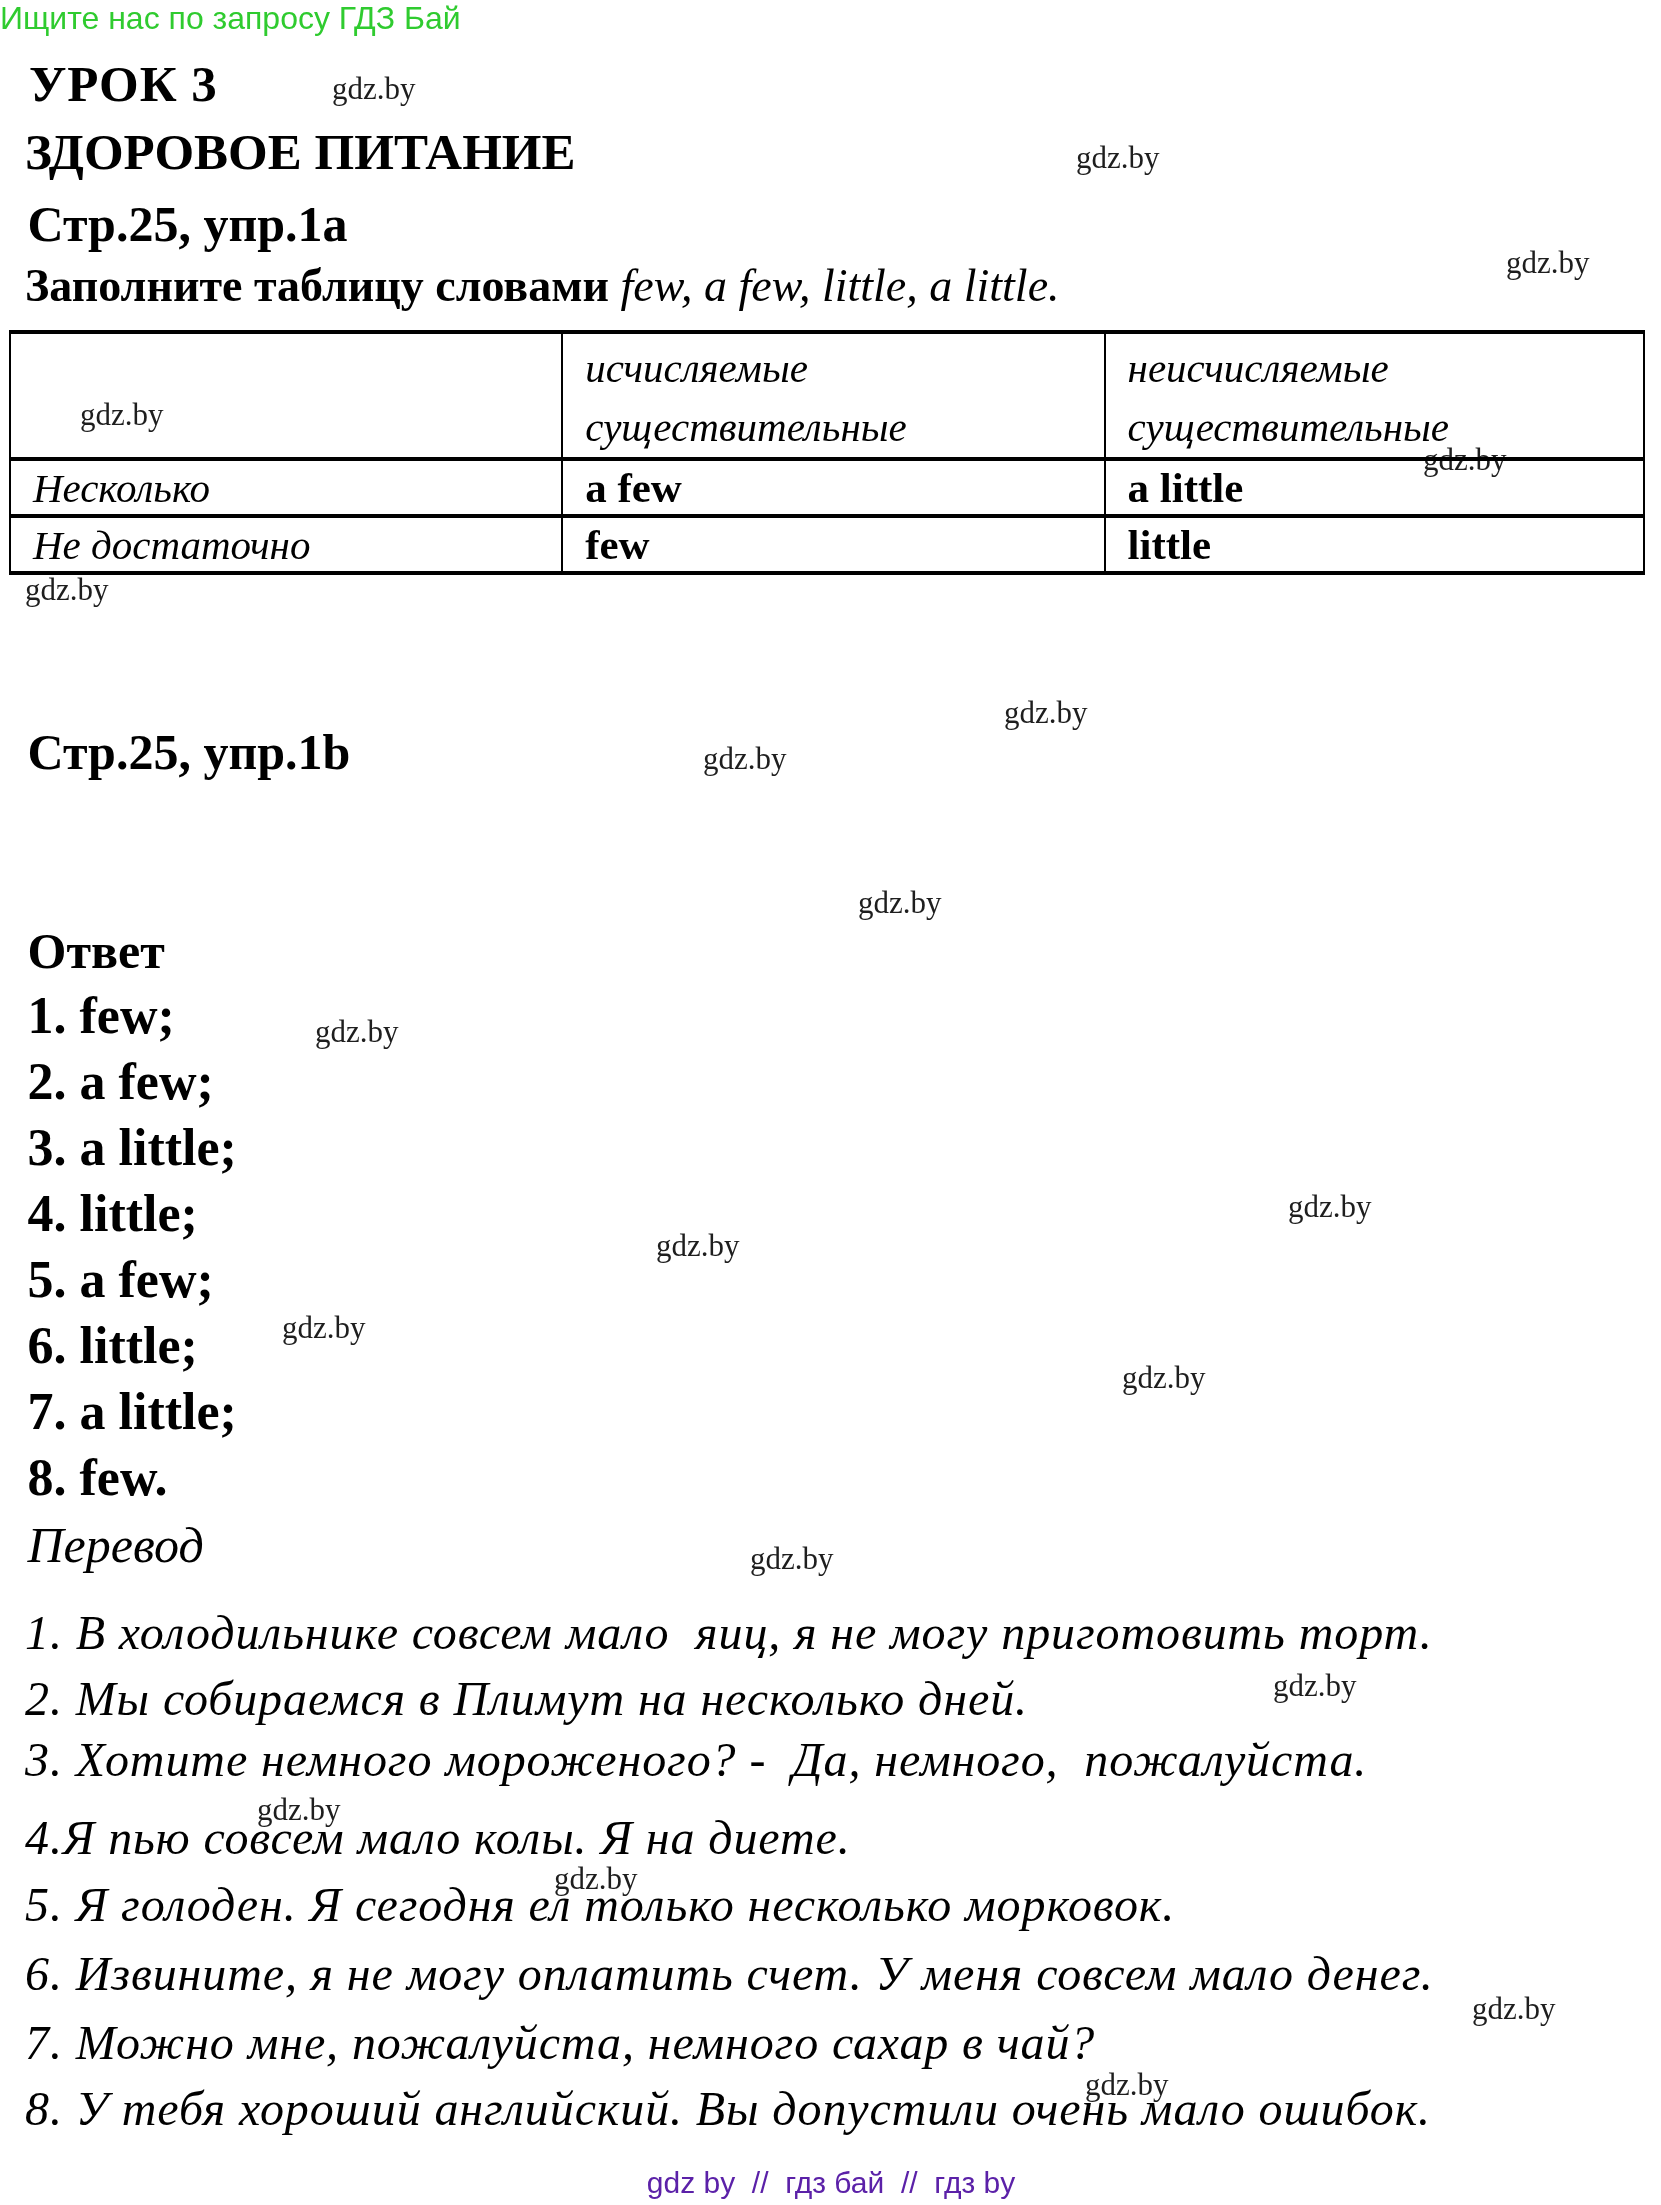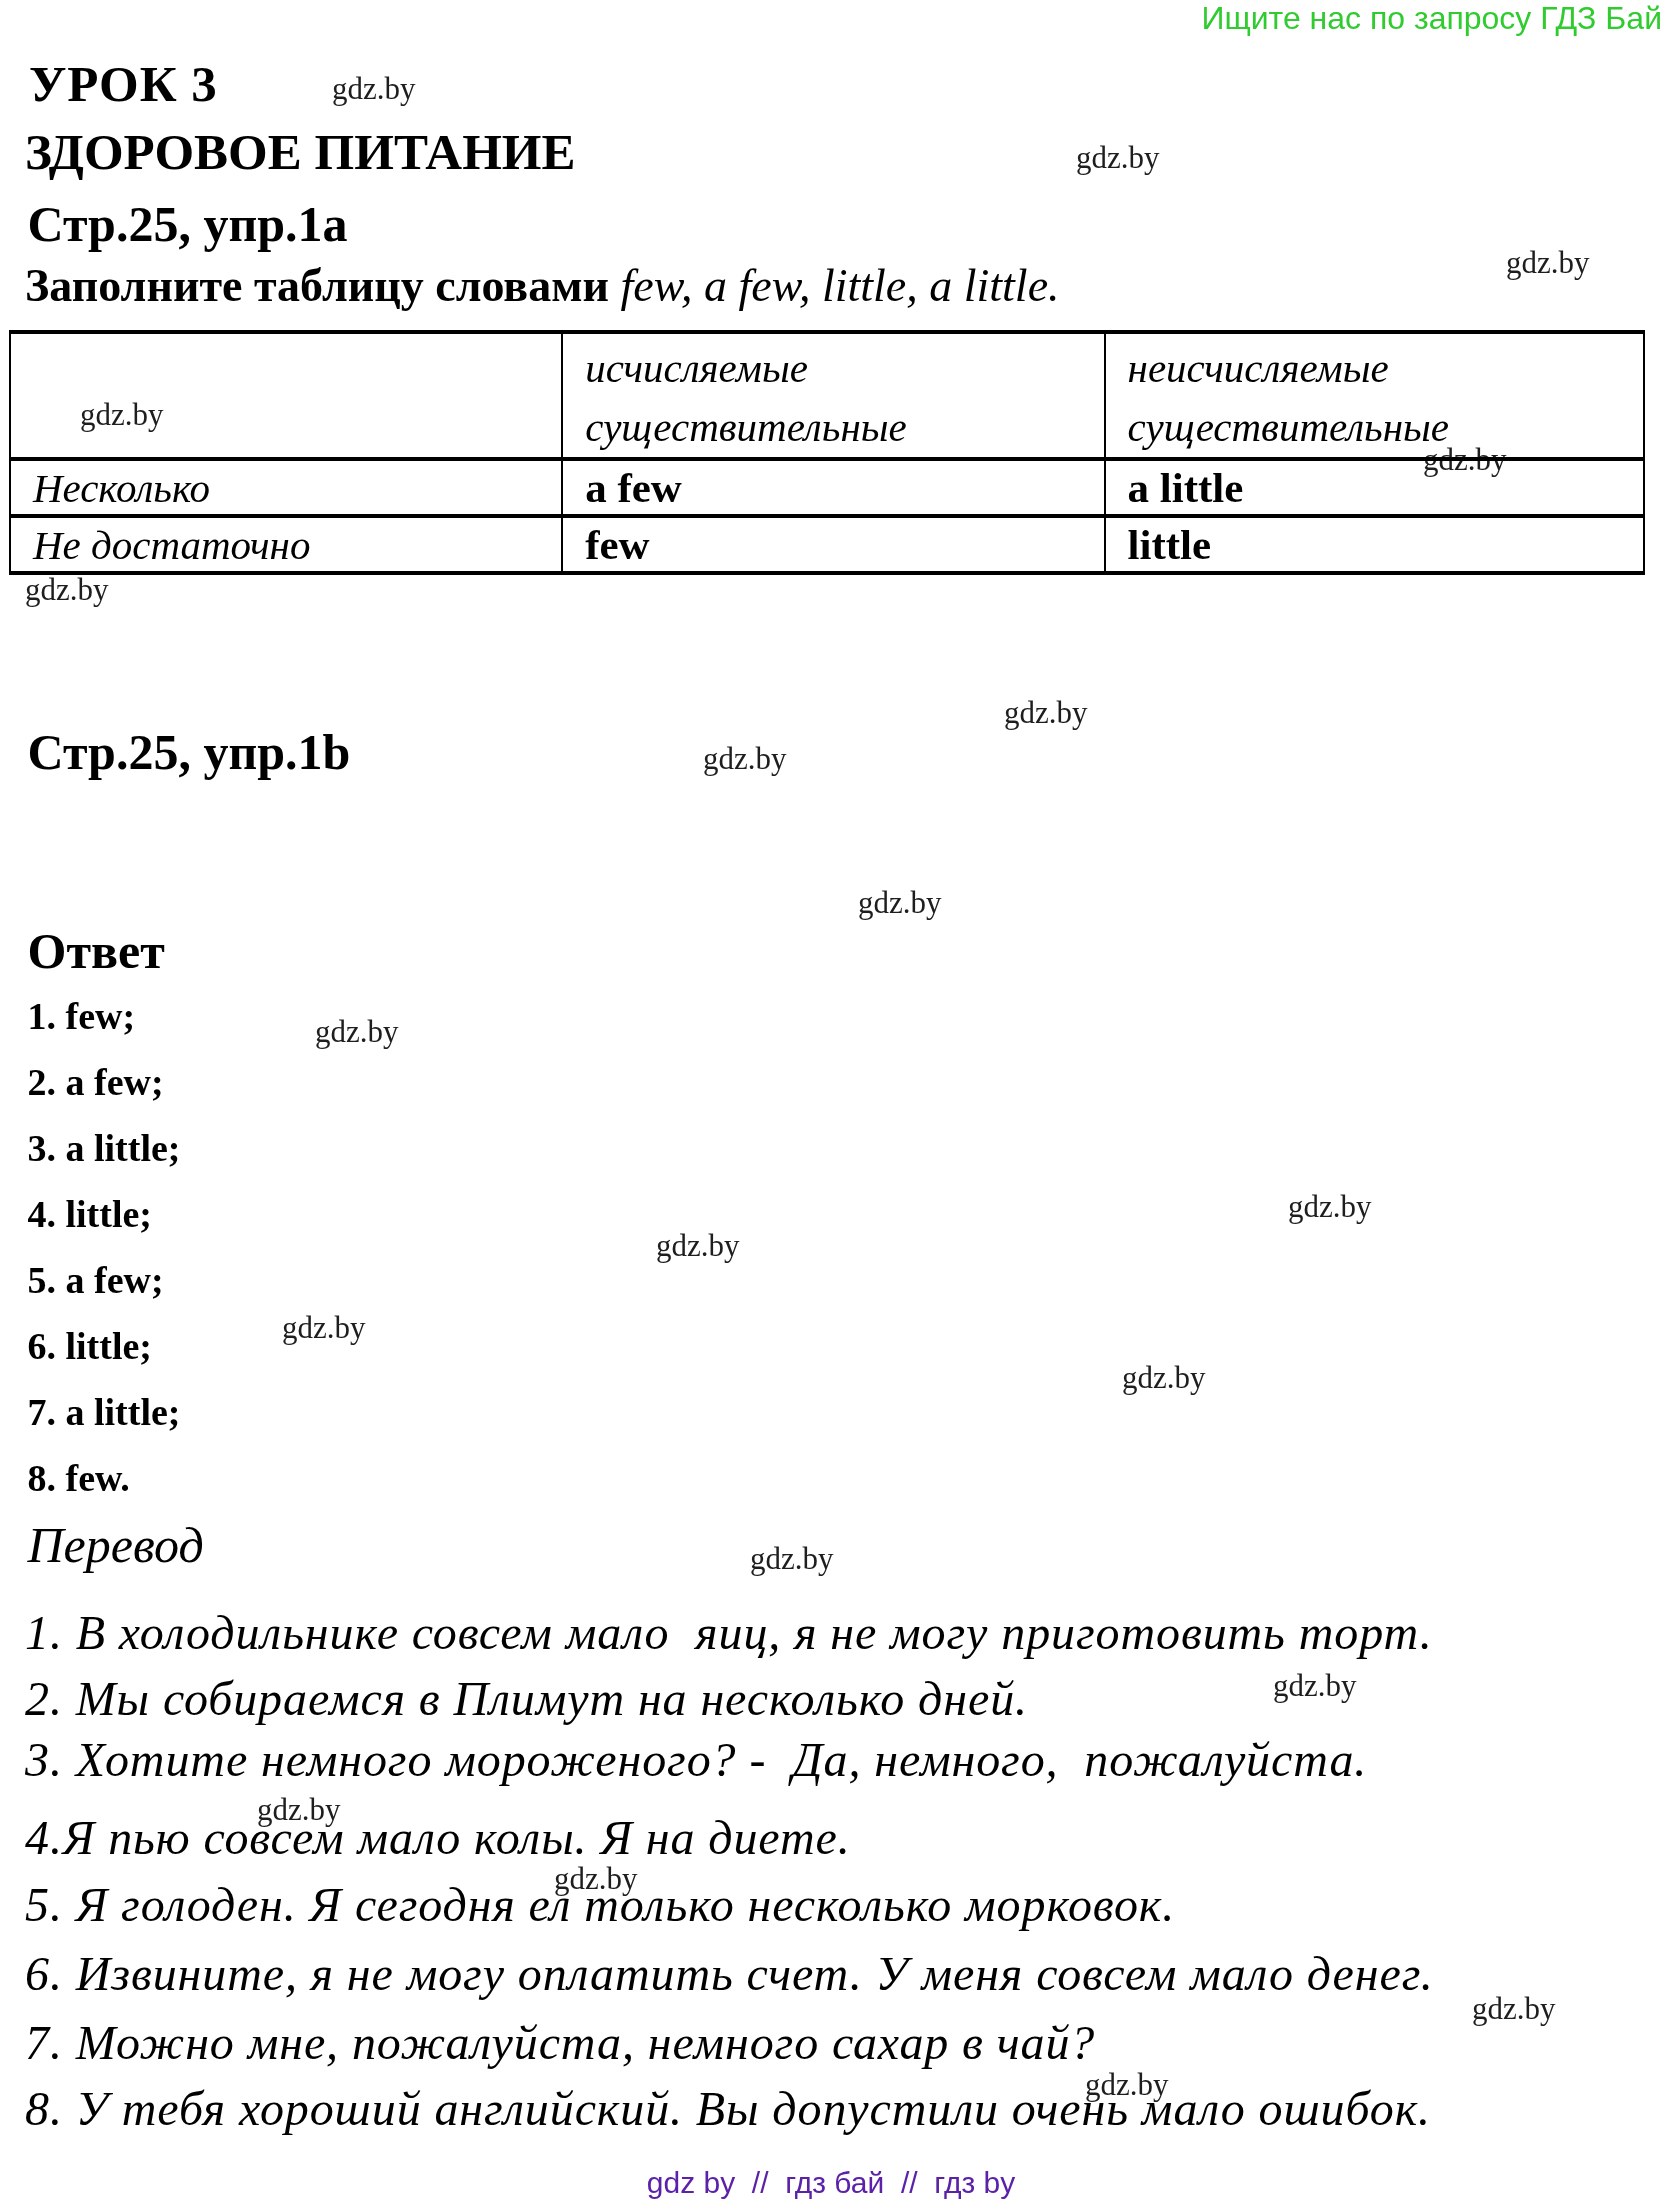--- a/index.html
+++ b/index.html
@@ -6,21 +6,21 @@
   #page {
     position:relative;
     width:1662px; height:2205px;
     background:#ffffff;
     overflow:hidden;
     font-family:"Liberation Serif", serif;
     color:#000000;
   }
   .promo {
     position:absolute; left:0; top:0; width:1662px;
-    text-align:right;
+    text-align:left;
     font-family:"Liberation Sans", sans-serif;
     font-size:32px; line-height:37px; font-weight:500;
     color:#2fcb2f;
   }
   .wm {
     position:absolute;
     font-family:Liberation Serif, serif;
     font-size:31px; line-height:28px;
     color:#1e1e1e;
     white-space:nowrap;
@@ -49,21 +49,21 @@
   }
   .vtab .c1 { width:528px; }
   .vtab .c2 { width:518px; }
   .vtab .c3 { width:515px; }
   .vtab tr.head td { height:112px; font-style:italic; line-height:59px; padding-top:5.3px; vertical-align:top;margin-left:31px; }
   .vtab tr.row td  { height:53px; }
   .vtab .lab { font-style:italic; }
   .vtab .val { font-weight:bold; font-size:43px; }
 
   .h-ans  { position:absolute; left:27.5px; top:924px; font-size:50px; font-weight:bold; line-height:55px; }
-  .answers { position:absolute; left:27.5px; top:983px; font-size:38px; font-weight:bold; }
+  .answers { position:absolute; left:27.5px; top:983px; font-size:52px; font-weight:bold; }
   .answers div { height:66px; line-height:66px; }
   .h-per  { position:absolute; left:27.5px; top:1518px; font-size:50px; font-style:italic; line-height:55px; }
   .tr-line {
     position:absolute; left:25px;
     font-size:48px; font-style:italic; line-height:53px;
     letter-spacing:0.9px; white-space:pre-wrap;
   }
   .footer {
     position:absolute; left:0; top:2165px; width:1662px;
     text-align:center;

